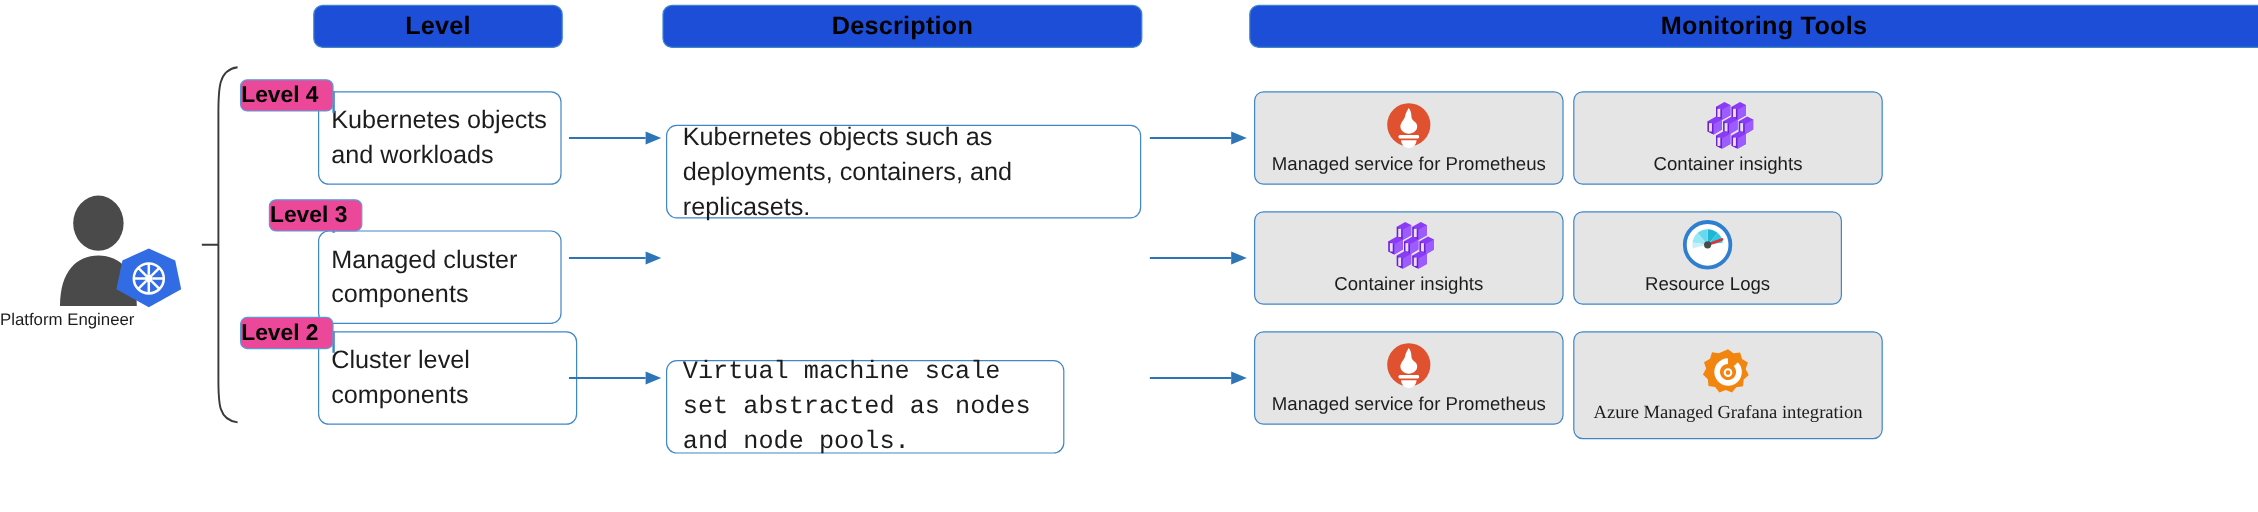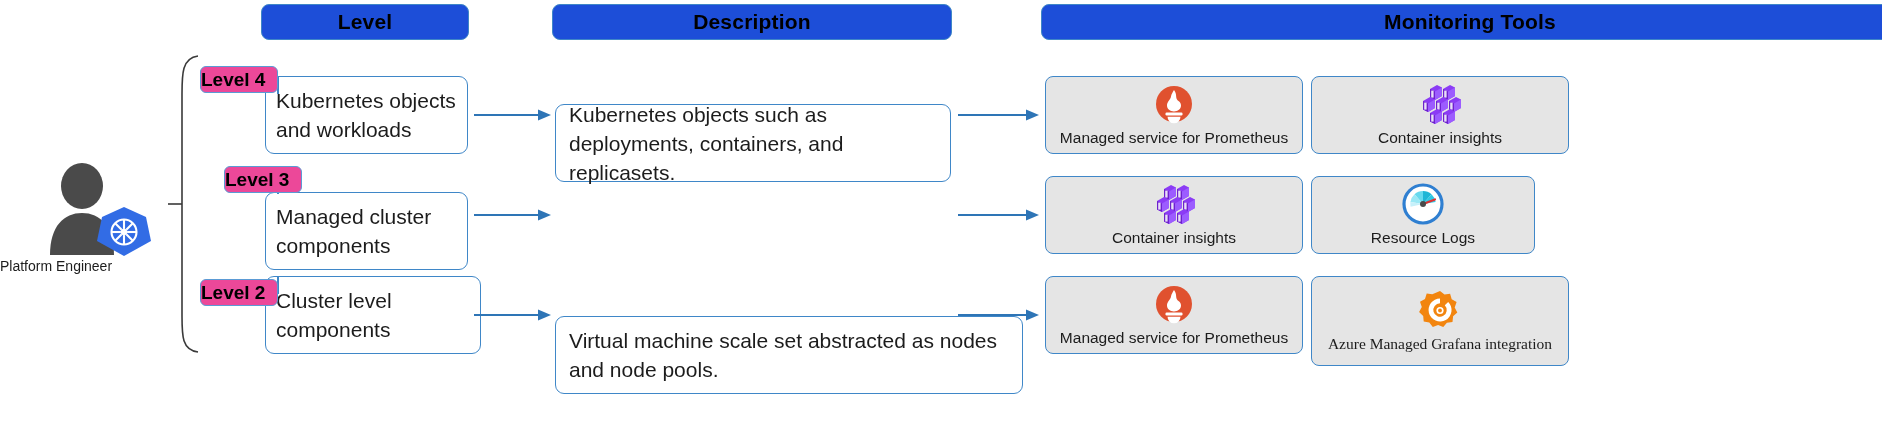--- a/index.html
+++ b/index.html
@@ -294,25 +294,25 @@
         <line x1="21" y1="21" x2="33" y2="16.5" stroke="#e03030" stroke-width="2.2" stroke-linecap="round"></line>
         <circle cx="21" cy="21" r="3" fill="#4a4a4a"></circle>
       </svg>
     </div>
     <div class="tlabel">Resource Logs</div>
   </div>
 
   <div class="rbox lvlbox abs" style="left:265px;top:276px;width:216px;height:78px;">
     <span>Cluster level components</span>
   </div>
-  <div class="badge abs" style="left:200px;top:279px;width:78px;height:27px;">
+  <div class="badge abs" style="left:200px;top:264px;width:78px;height:27px;">
     <span>Level 2</span>
   </div>
 
-  <div class="rbox descbox abs" style="left:555px;top:288px;width:468px;height:78px;">
+  <div class="rbox descbox abs" style="left:555px;top:272px;width:332px;height:78px;font-family:Liberation Mono, monospace;">
     <span>Virtual machine scale set abstracted as nodes and node pools.</span>
   </div>
 
   <svg class="abs" style="left:474px;top:306px;width:78px;height:18px;">
     <line x1="0" y1="9" x2="64" y2="9" stroke="#2e75b6" stroke-width="1.8"></line>
     <polygon points="64,3.5 77,9 64,14.5" fill="#2e75b6"></polygon>
   </svg>
   <svg class="abs" style="left:958px;top:306px;width:82px;height:18px;">
     <line x1="0" y1="9" x2="68" y2="9" stroke="#2e75b6" stroke-width="1.8"></line>
     <polygon points="68,3.5 81,9 68,14.5" fill="#2e75b6"></polygon>

